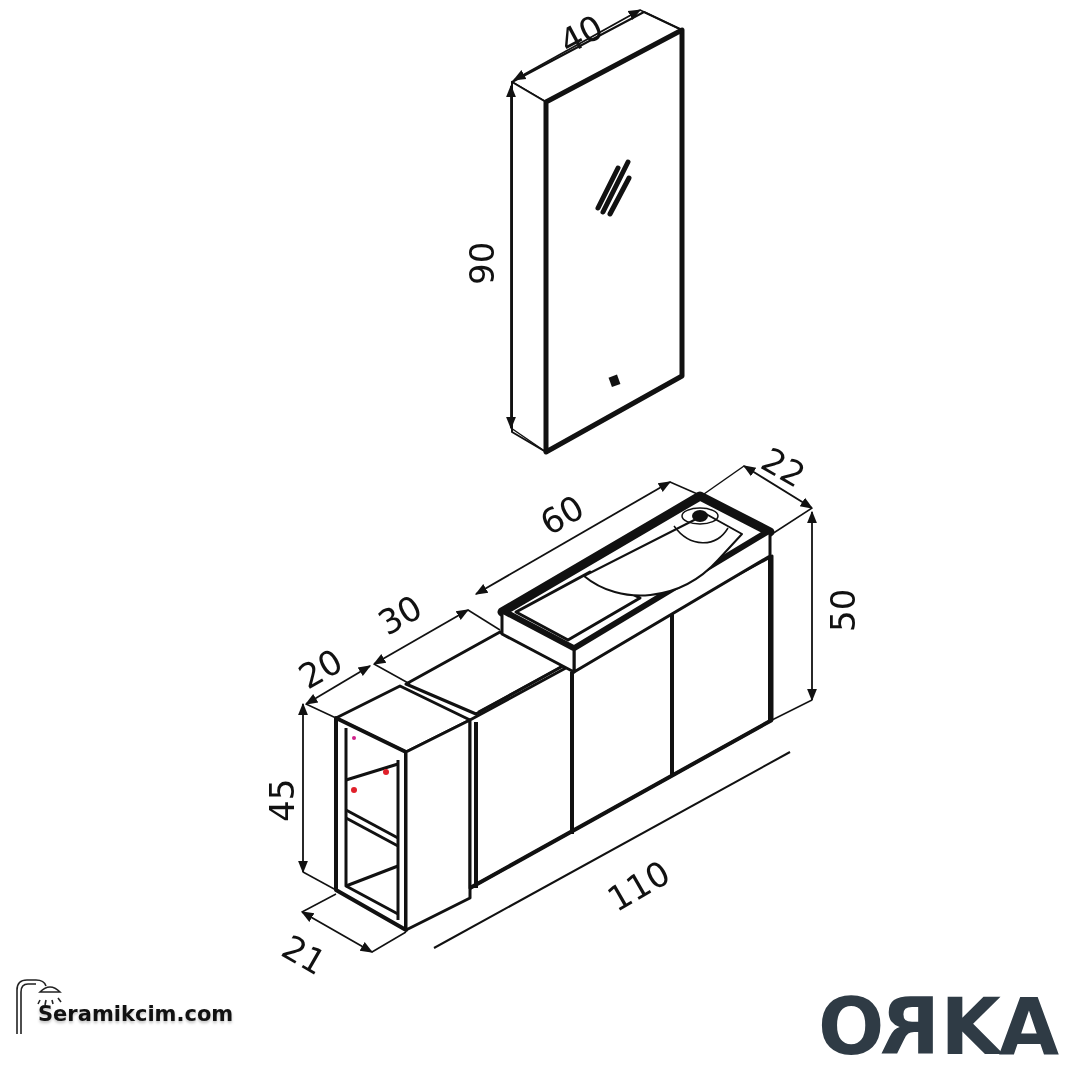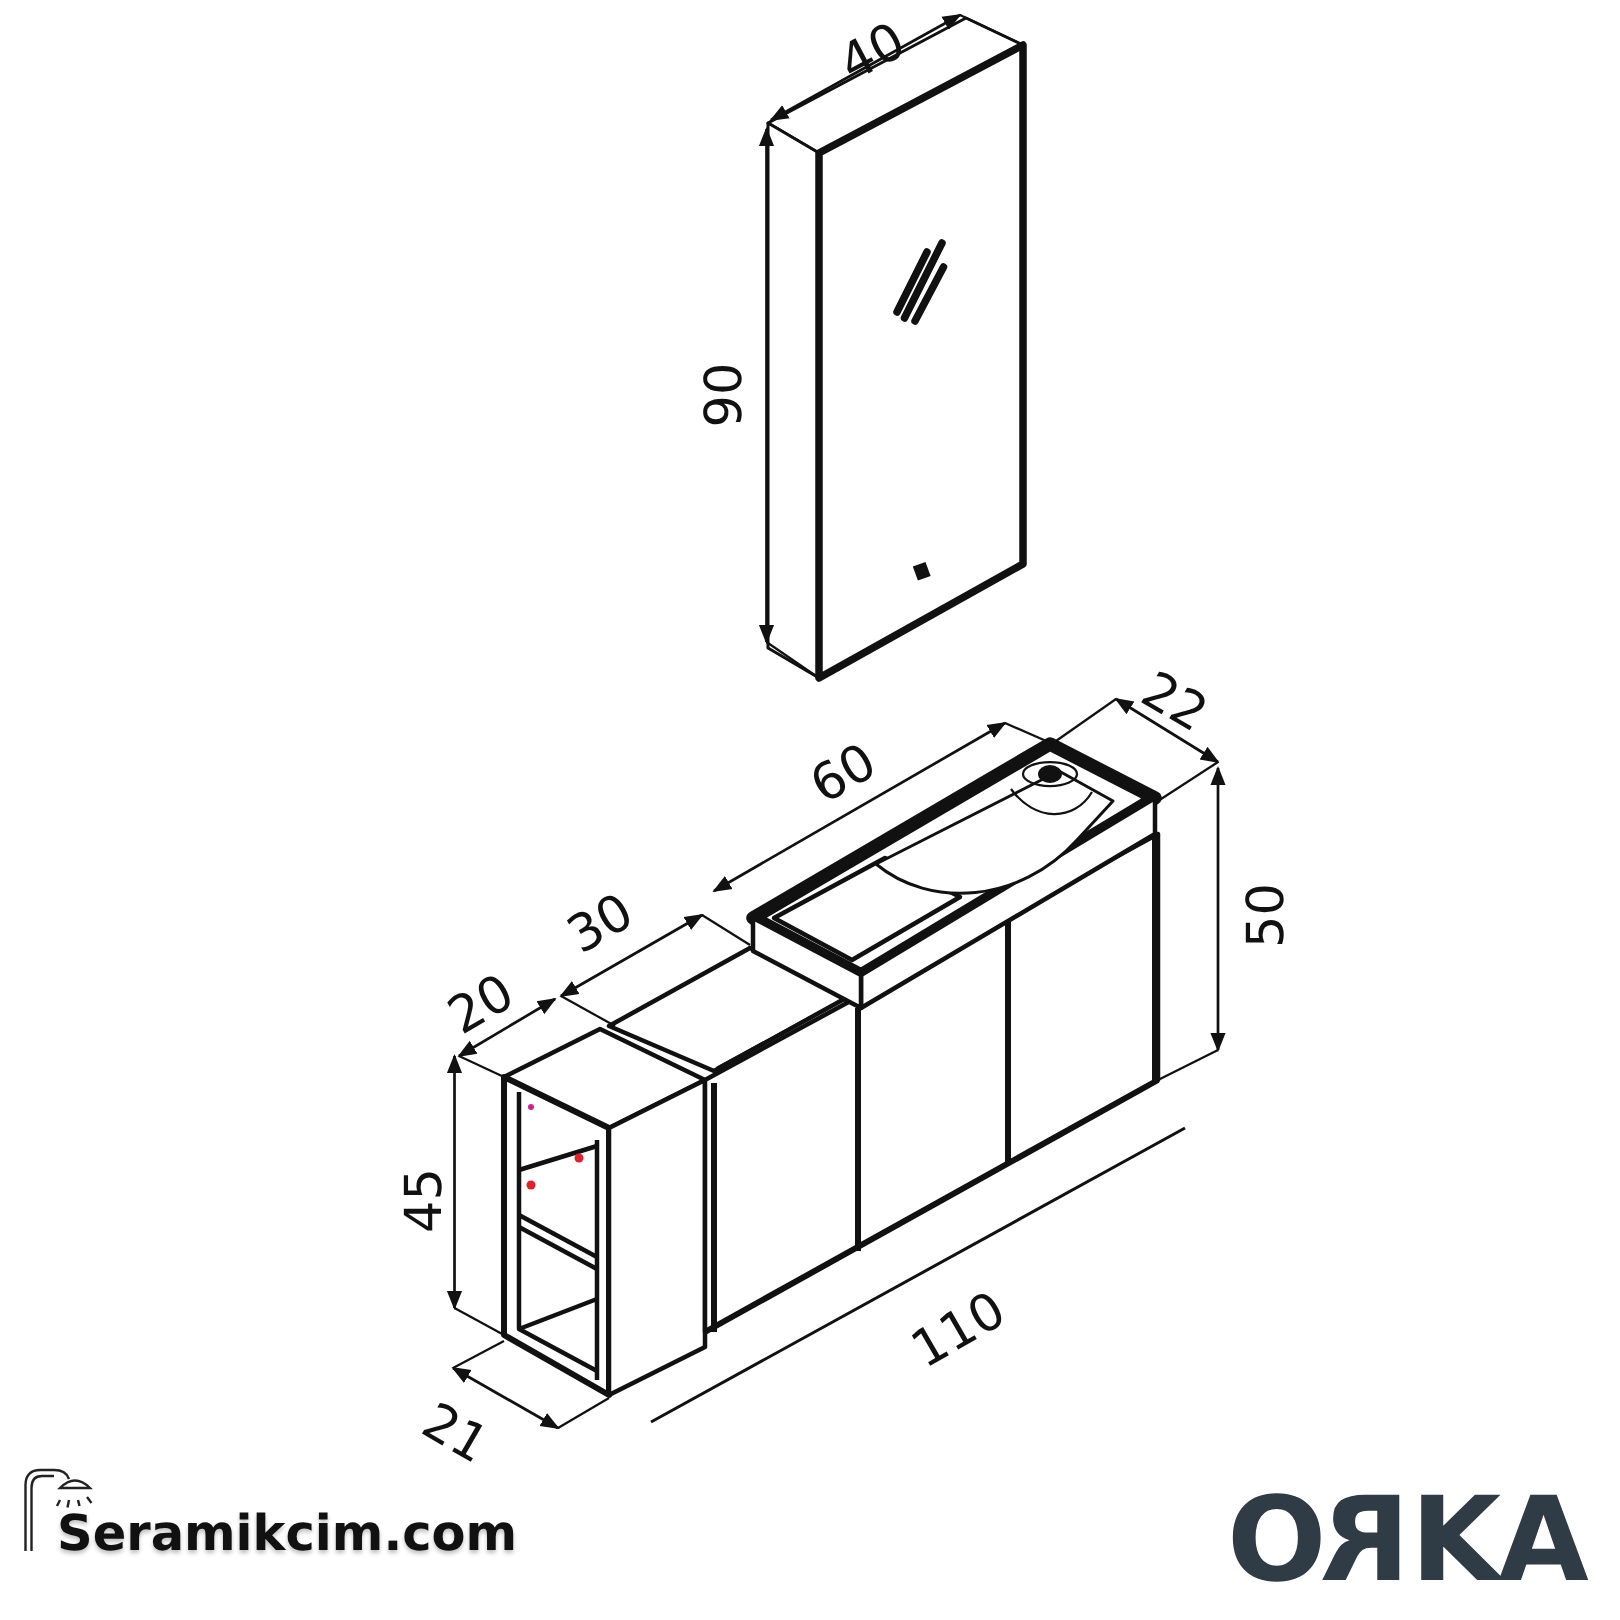--- a/index.html
+++ b/index.html
@@ -1,20 +1,20 @@
 <!DOCTYPE html>
 <html><head>
   <meta charset="utf-8">
   <style>
     html, body { margin: 0; padding: 0; background: #ffffff; }
     body { width: 1080px; height: 1080px; position: relative; overflow: hidden; font-family: "DejaVu Sans", sans-serif; }
     #drawing { position: absolute; left: 0; top: 0; width: 1080px; height: 1080px; }
     .dim-text { font-family: "DejaVu Sans", sans-serif; font-size: 34px; fill: #111; }
     .brand-left { position: absolute; left: 14px; top: 978px; width: 380px; height: 80px; }
-    .brand-left-text { position: absolute; left: 38px; top: 1002px; font-family: "DejaVu Sans", sans-serif; font-weight: bold; font-size: 33px; letter-spacing: 0px; color: #111; text-shadow: 0 2px 3px rgba(0,0,0,0.25); }
+    .brand-left-text { position: absolute; left: 38px; top: 1002px; font-family: "DejaVu Sans", sans-serif; font-weight: bold; font-size: 21px; letter-spacing: 0px; color: #111; text-shadow: 0 2px 3px rgba(0,0,0,0.25); }
     .brand-right { position: absolute; left: 818px; top: 988px; font-family: "DejaVu Sans", sans-serif; font-weight: 900; font-size: 78px; letter-spacing: -2px; line-height: 1; }
     .brand-right .r-mirror { display: inline-block; transform: scaleX(-1); }
   </style>
 </head>
 <body>
 
 <svg id="drawing" viewBox="0 0 1080 1080" xmlns="http://www.w3.org/2000/svg">
   <defs>
     <marker id="arr" viewBox="0 0 10 10" refX="9" refY="5" markerWidth="7" markerHeight="7" orient="auto-start-reverse">
       <path d="M0,1 L10,5 L0,9 z" fill="#111"></path>

